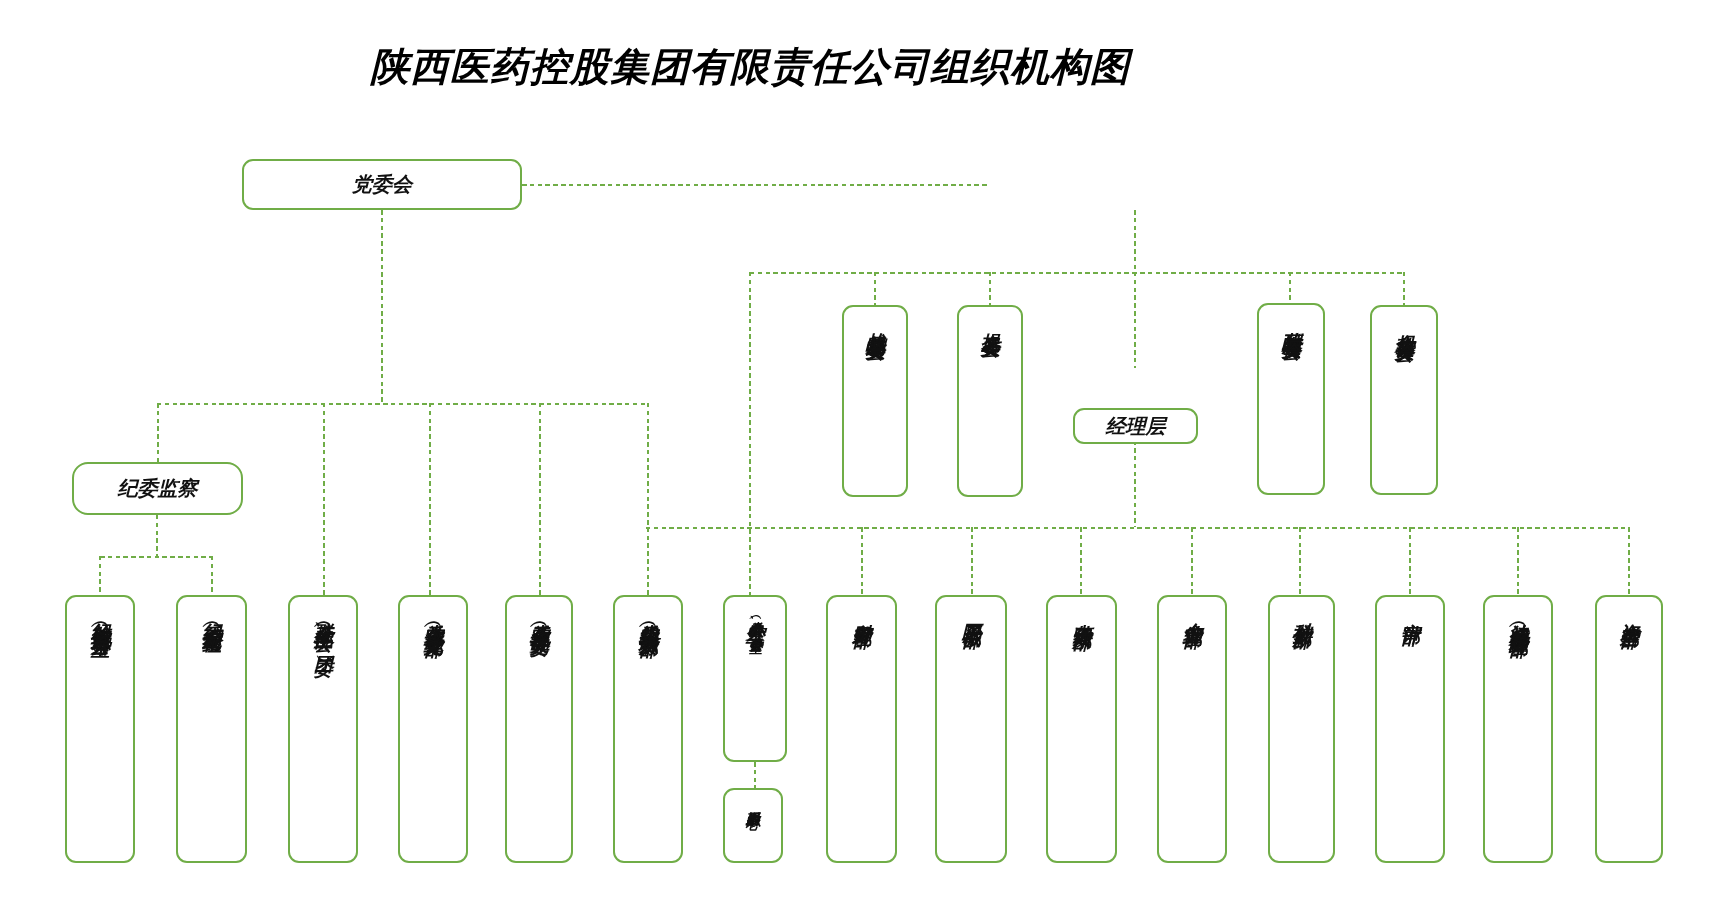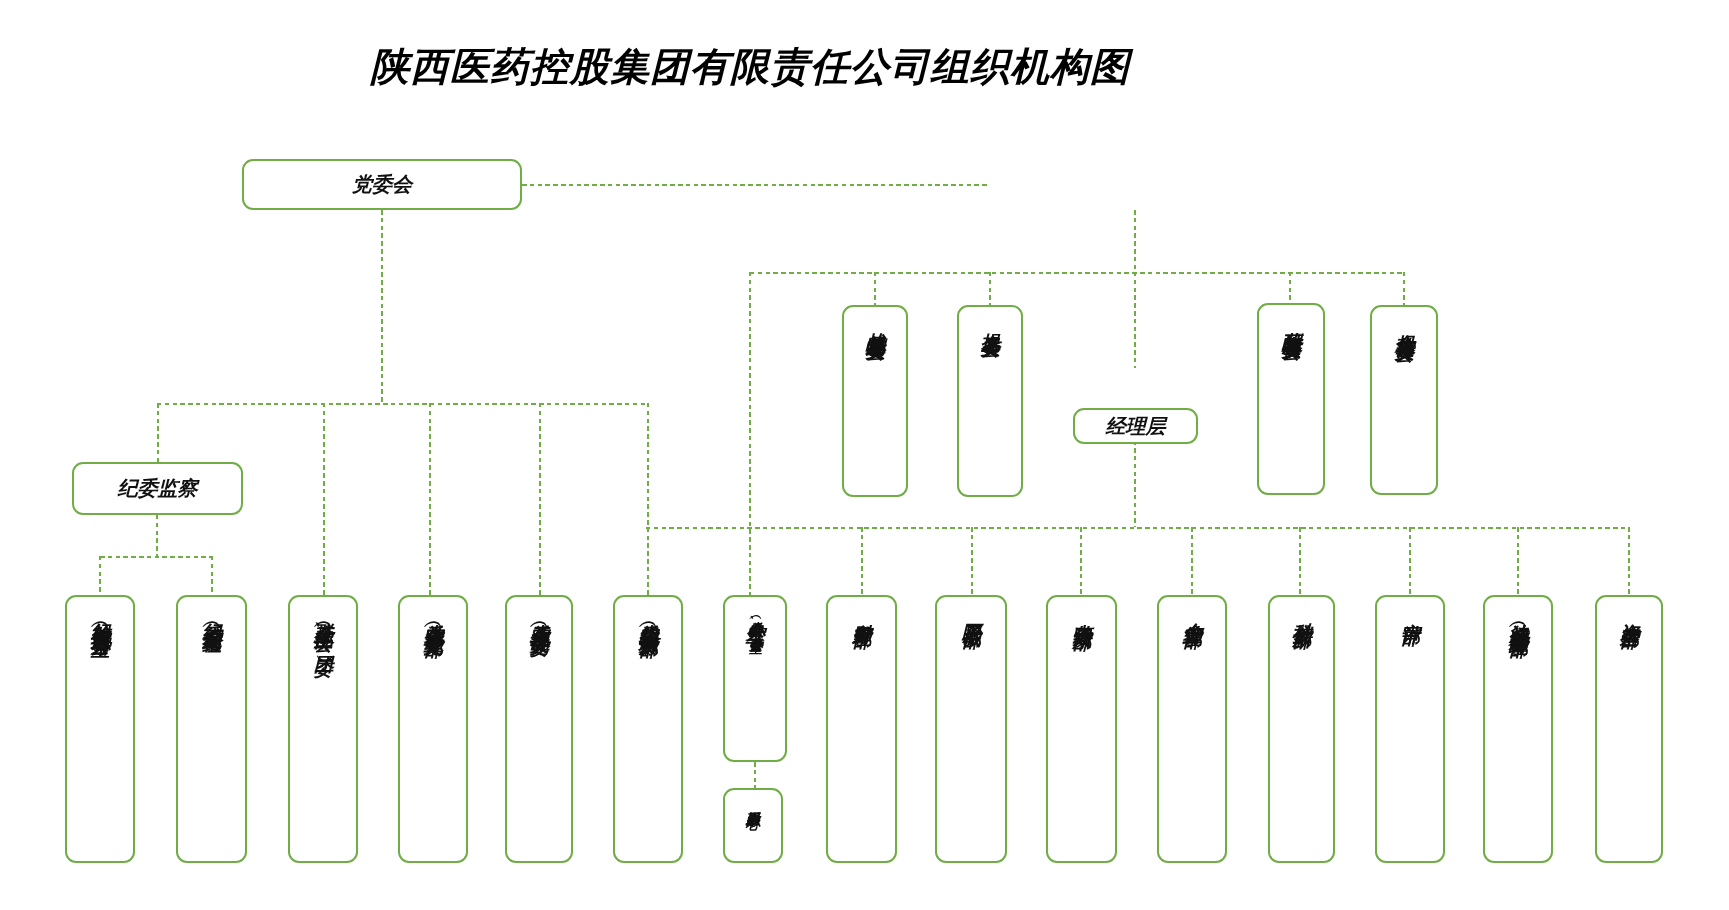--- a/index.html
+++ b/index.html
@@ -70,21 +70,21 @@
   <div class="vline" style="left:1299px;top:527px;height:68px;"></div>
   <div class="vline" style="left:1409px;top:527px;height:68px;"></div>
   <div class="vline" style="left:1517px;top:527px;height:68px;"></div>
   <div class="vline" style="left:1628px;top:527px;height:68px;"></div>
 
   <div class="vline" style="left:754px;top:762px;height:26px;"></div>
 
   <div class="box h" style="left:242px;top:159px;width:280px;height:51px;">
     <span>党委会</span>
   </div>
-  <div class="box h" style="left:72px;top:462px;width:171px;height:53px;">
+  <div class="box h" style="left:72px;top:462px;width:171px;height:53px;border-radius:16px;">
     <span>纪委监察</span>
   </div>
   <div class="box h" style="left:1073px;top:368px;width:125px;height:36px;margin-top:40px;">
     <span>经理层</span>
   </div>
 
   <div class="box v" style="left:842px;top:305px;width:66px;height:192px;">
     <span class="vtext">战略规划委员会</span>
   </div>
   <div class="box v" style="left:957px;top:305px;width:66px;height:192px;">

